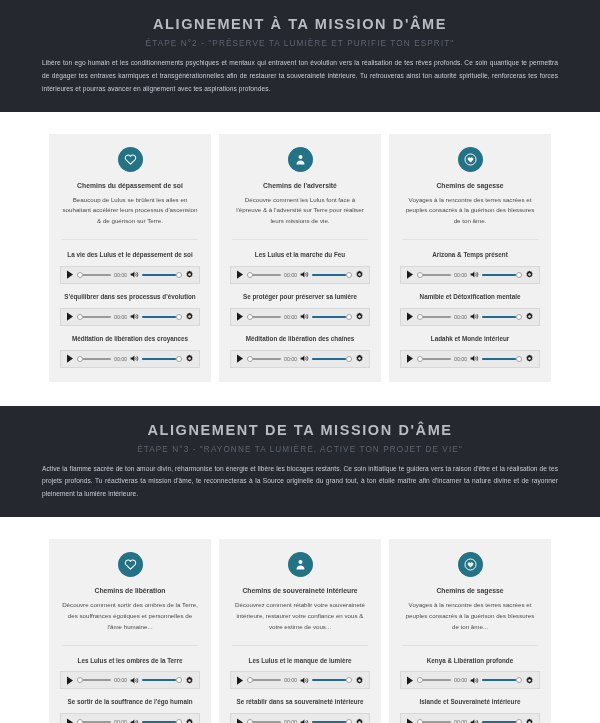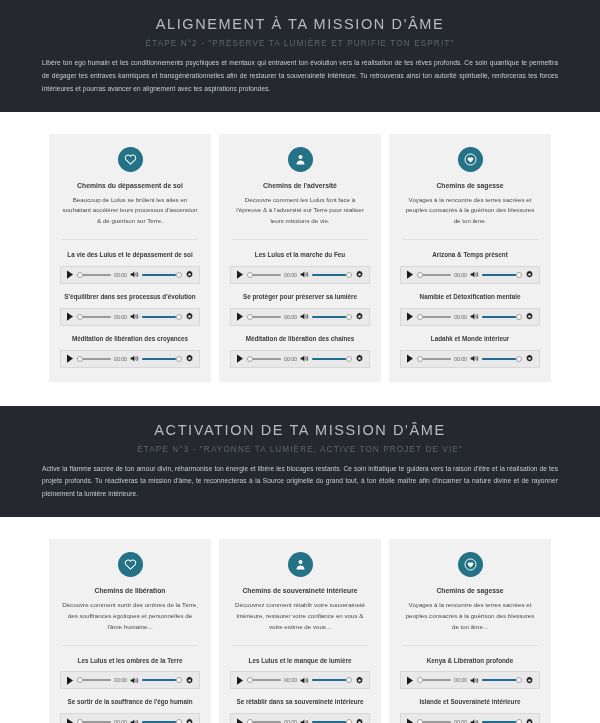--- a/index.html
+++ b/index.html
@@ -13,21 +13,21 @@
   
   .hero {
     background: #25282f;
     padding: 12px 0 16px 0;
     text-align: center;
   }
   .hero-title {
     color: #b9bcc2;
     font-size: 14.5px;
     letter-spacing: 1.6px;
-    font-weight: 400;
+    font-weight: 700;
     font-family: "Liberation Sans", sans-serif;
     padding: 4px 20px 0 20px;
   }
   .hero-sub {
     color: #5d6572;
     font-size: 8.2px;
     letter-spacing: 1.1px;
     margin-top: 7px;
     padding: 0 20px;
   }
@@ -546,21 +546,21 @@
                   <path d="M8 0.9l1 1.9 2.1-.4.5 2.1 1.9 1-1 1.9 1 1.9-1.9 1-.5 2.1-2.1-.4-1 1.9-1-1.9-2.1.4-.5-2.1-1.9-1 1-1.9-1-1.9 1.9-1 .5-2.1 2.1.4z" fill="#1a1a1a"></path>
                   <circle cx="8" cy="8" r="2.3" fill="#e9e9e9"></circle>
                 </svg>
               </div>
             </div>
           </div>
         </div>
       </div>
     </div>
     <div class="hero">
-      <h1 class="hero-title">ACTIVATION DE TA MISSION D'ÂME</h1>
+      <h1 class="hero-title">ALIGNEMENT DE TA MISSION D'ÂME</h1>
       <div class="hero-sub">ÉTAPE N°3 - "RAYONNE TA LUMIÈRE, ACTIVE TON PROJET DE VIE"</div>
       <p class="hero-body">Active la flamme sacrée de ton amour divin, réharmonise ton énergie et libère les blocages restants. Ce soin initiatique te guidera vers ta raison d'être et la réalisation de tes projets profonds. Tu réactiveras ta mission d'âme, te reconnecteras à la Source originelle du grand tout, à ton étoile maître afin d'incarner ta nature divine et de rayonner pleinement ta lumière intérieure.</p>
     </div>
     <div class="cards-band">
       <div class="cards-row">
         <div class="card">
           <div class="card-icon-wrap">
             <div class="card-icon">
               <svg width="13" height="13" viewBox="0 0 24 24">
                 <path d="M12 20.5 3.8 12.6a5.2 5.2 0 1 1 8.2-6.3 5.2 5.2 0 1 1 8.2 6.3z" fill="none" stroke="#ffffff" stroke-width="1.9" stroke-linejoin="round"></path>

